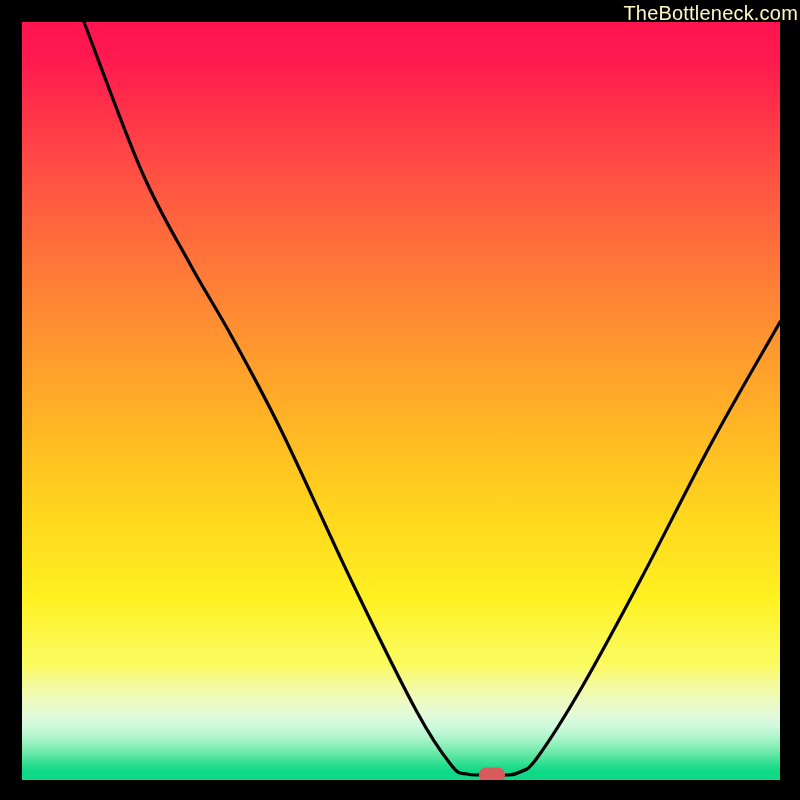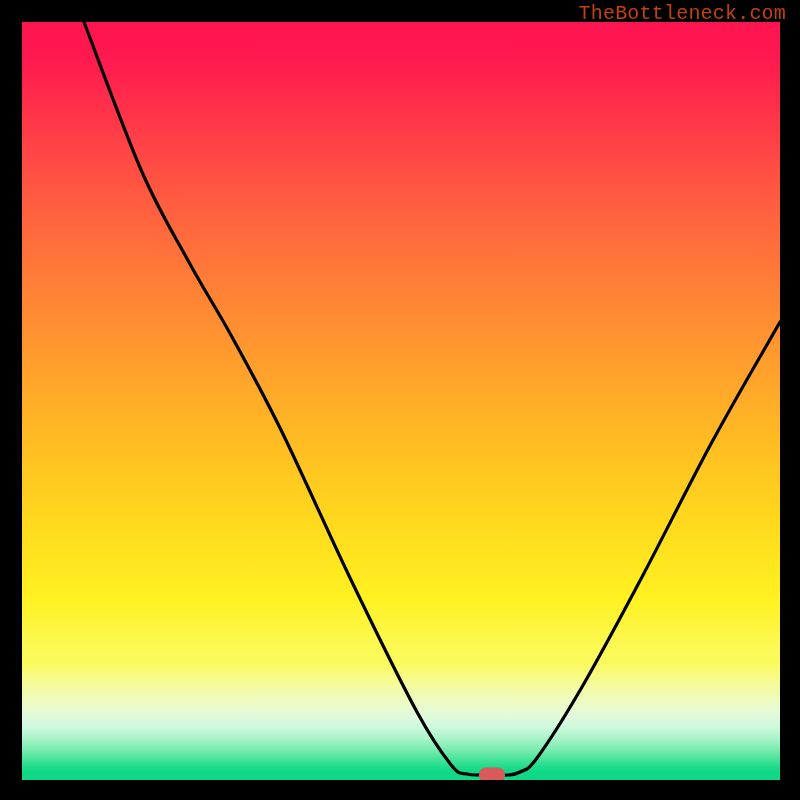--- a/index.html
+++ b/index.html
@@ -13,27 +13,26 @@
   }
   .wrap {
     position: relative;
     width: 800px;
     height: 800px;
     background: #000;
   }
   .watermark {
     position: absolute;
     top: 2px;
-    right: 14px;
-    color: #c2410c;
+    right: 2px;
+    color: #fef9c3;
     font-size: 20px;
     font-weight: 500;
     letter-spacing: 0.2px;
     z-index: 10;
-    font-family: Liberation Mono, monospace;
   }
   .plot-area {
     position: absolute;
     left: 22px;
     top: 22px;
     width: 758px;
     height: 758px;
     overflow: hidden;
   }
   .gradient {

